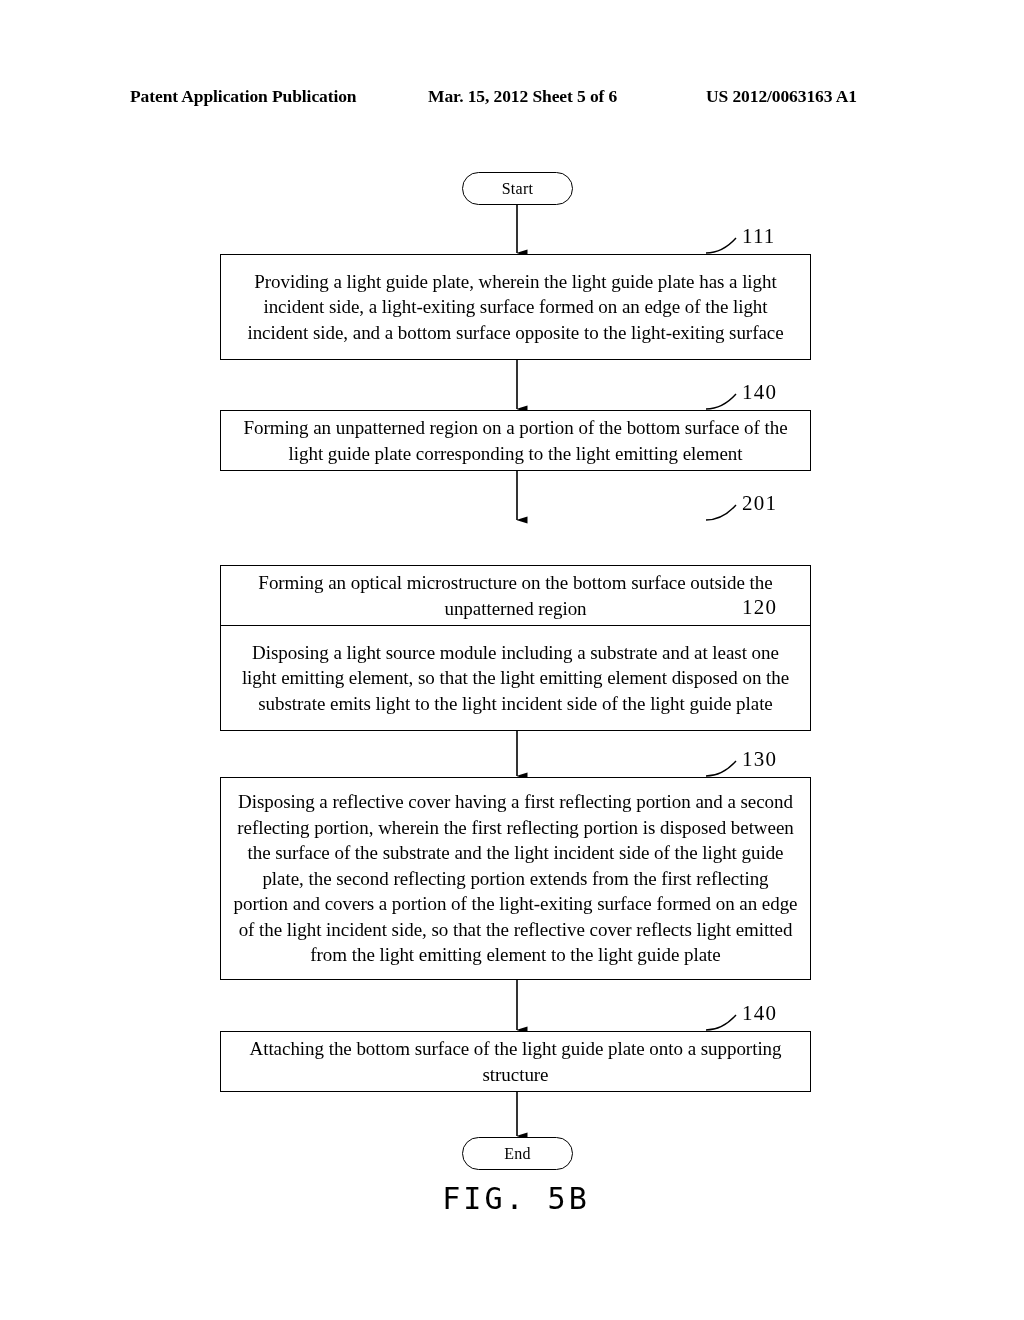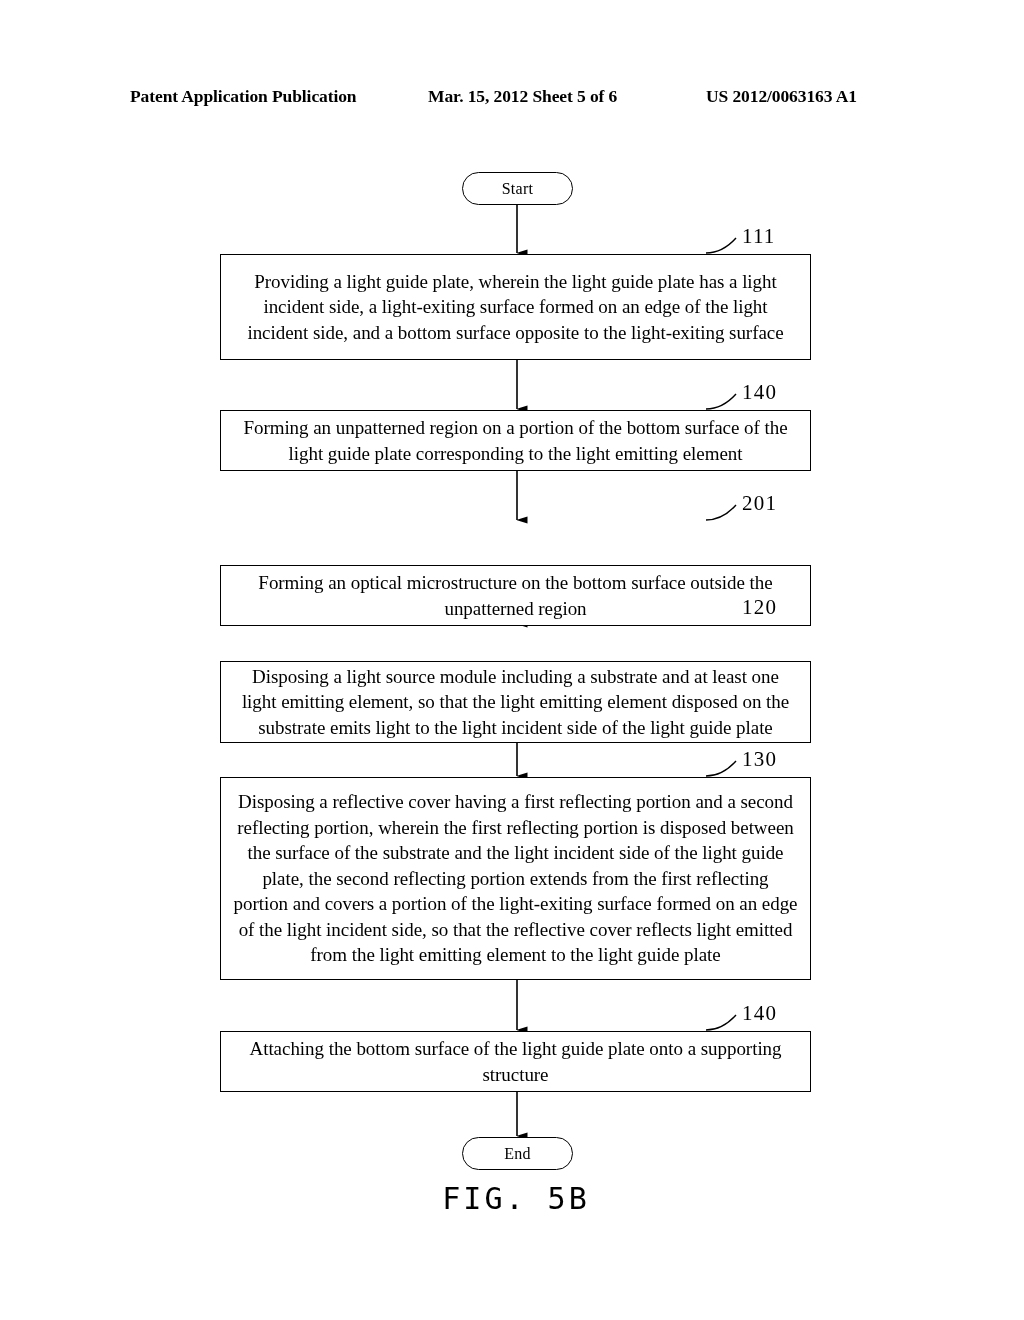--- a/index.html
+++ b/index.html
@@ -98,21 +98,21 @@
   .process-box .box-text {
     text-align: center;
     font-size: 19px;
     line-height: 25.5px;
     letter-spacing: -0.05px;
   }
 
   #box-111 { top: 254px;  height: 106px; }
   #box-112 { top: 410px;  height: 61px;  }
   #box-113 { top: 521px;  height: 61px; margin-top: 44px;  }
-  #box-120 { top: 625px;  height: 82px; margin-top: 36px; }
+  #box-120 { top: 625px;  height: 106px; }
   #box-130 { top: 777px;  height: 203px; }
   #box-140 { top: 1031px; height: 61px;  }
 
   
   .ref-num {
     position: absolute;
     font-size: 21px;
     letter-spacing: 1.2px;
     white-space: nowrap;
   }

